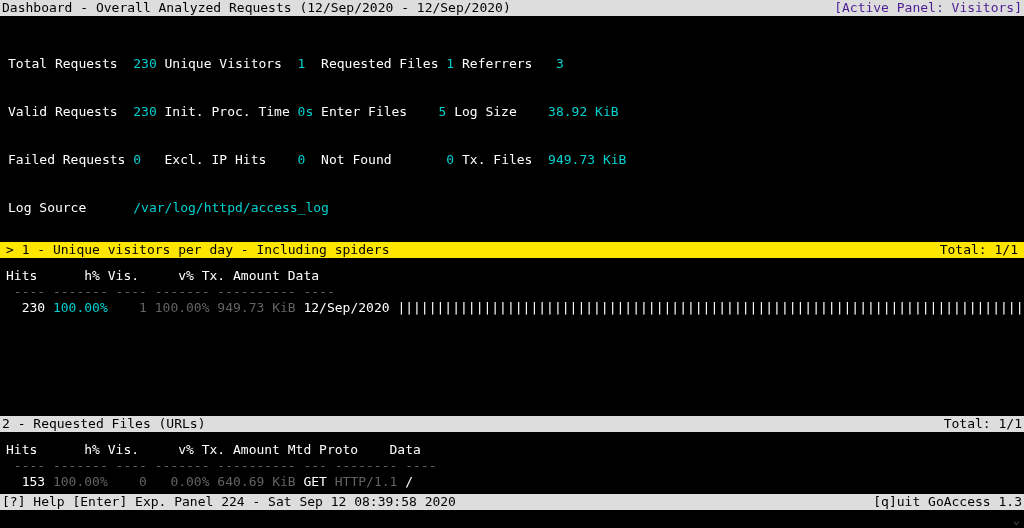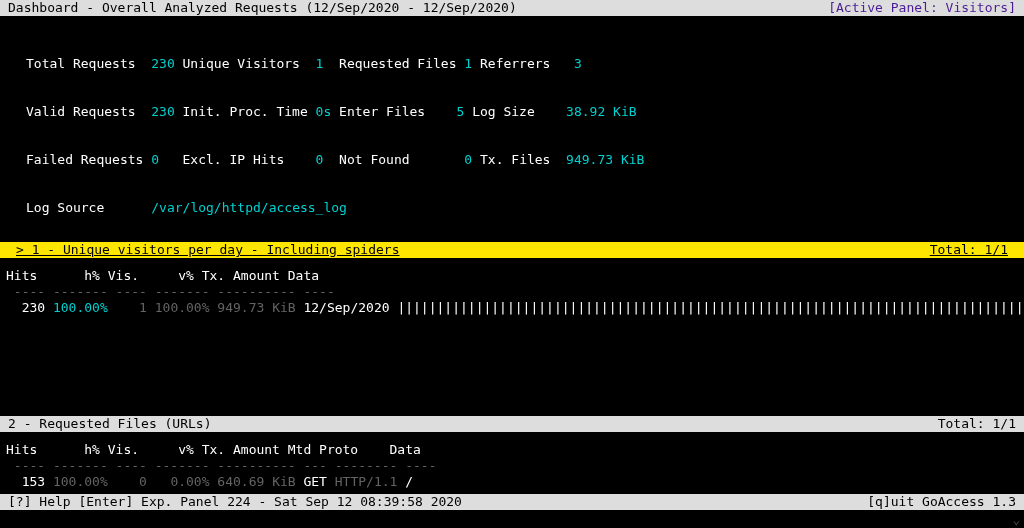--- a/index.html
+++ b/index.html
@@ -8,27 +8,27 @@
     width: 1024px;
     height: 528px;
     background: #000;
     color: #fff;
     font-family: "Menlo", "Consolas", "DejaVu Sans Mono", monospace;
     font-size: 13px;
     line-height: 16px;
     overflow: hidden;
   }
   .row { display: flex; white-space: pre; }
-  .inv-row { background: #ddd; color: #000; display: flex; justify-content: space-between; padding: 0 8px; }
+  .inv-row { background: #ddd; color: #000; display: flex; justify-content: space-between; padding: 0 2px; }
   .cyan { color: #00d0d0; }
   .grey { color: #636363; }
-  .yellow-bg { background: #ffe600; color: #000; display: flex; justify-content: space-between; padding: 0 16px; text-decoration: underline; }
+  .yellow-bg { background: #ffe600; color: #000; display: flex; justify-content: space-between; padding: 0 6px; }
   .footer { position: absolute; bottom: 18px; left:0; right:0;gap:6px; }
   .top { padding: 0 6px; }
-  .pad { padding-left: 26px; }
+  .pad { padding-left: 8px; }
   .stats { white-space: pre; }
   .bar { letter-spacing: 0; }
   .scroll-affordance {
     position: absolute;
     right: 4px;
     bottom: 0px;
     color: #555;
     font-size: 12px;
   }
 </style>

